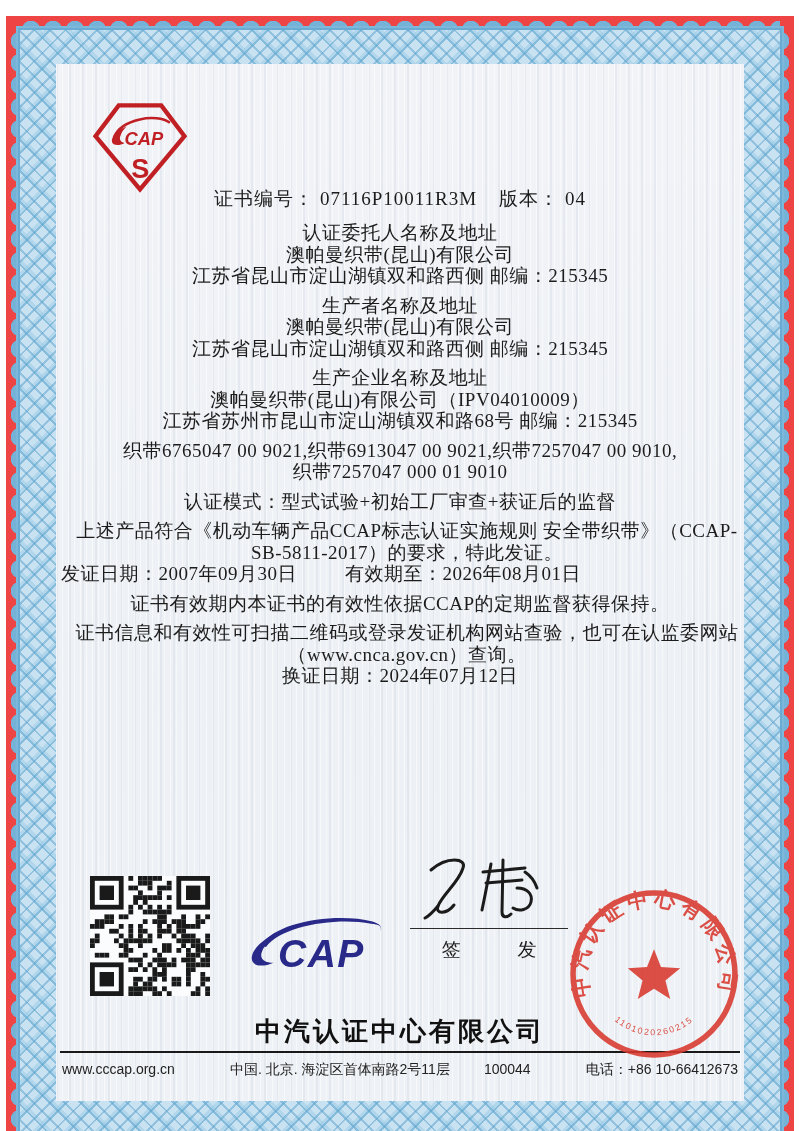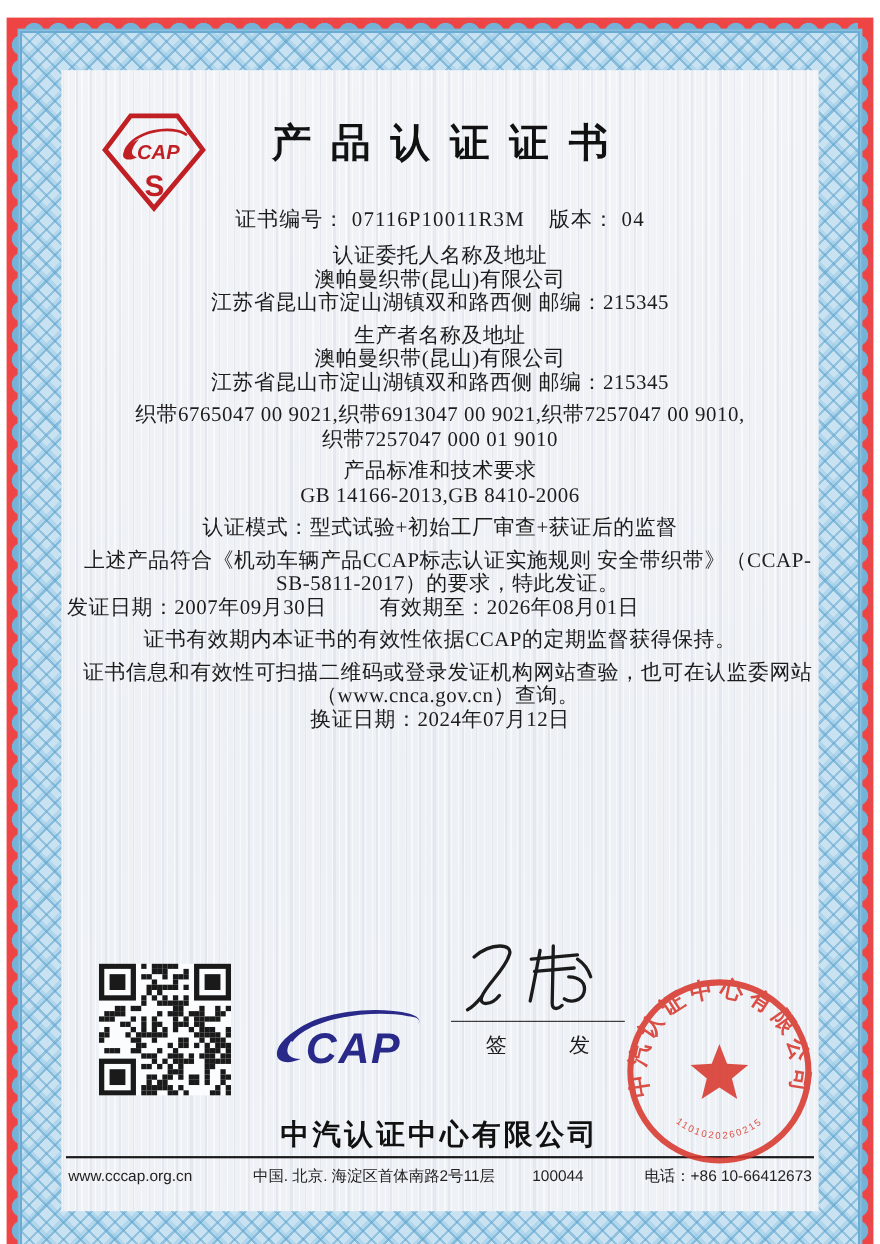--- a/index.html
+++ b/index.html
@@ -95,43 +95,43 @@
   <div class="paper"></div>
 
   <svg class="logo-top" viewBox="0 0 120 120">
     <polygon points="38,20 82,20 106,52 60,107 14,52" fill="none" stroke="#c01f24" stroke-width="4.5" stroke-linejoin="miter"></polygon>
     <path d="M33 53 C41 34 77 28 91 38" fill="none" stroke="#c01f24" stroke-width="2.6"></path>
     <path d="M46 42 C36 46 30 53 31 58 C32 62 39 62 44 59 C40 58 38 55 40 51 C41 48 43 45 46 42 Z" fill="#c01f24"></path>
     <text x="44" y="61" font-size="19" font-style="italic" font-weight="bold" fill="#c01f24" font-family="Liberation Sans, DejaVu Sans, sans-serif">CAP</text>
     <text x="51" y="95" font-size="28" font-weight="bold" fill="#c01f24" font-family="Liberation Sans, DejaVu Sans, sans-serif">S</text>
   </svg>
 
-  <h1 class="title">产品认证证书</h1>
 
   <div class="cert-row">
     <span>证书编号：</span><span class="v">07116P10011R3M</span><span class="ver">版本：</span><span class="v">04</span>
   </div>
 
   <div class="flow">
     <div class="blk">
       <div>认证委托人名称及地址</div>
       <div>澳帕曼织带(昆山)有限公司</div>
       <div>江苏省昆山市淀山湖镇双和路西侧 邮编：215345</div>
     </div>
     <div class="blk">
       <div>生产者名称及地址</div>
       <div>澳帕曼织带(昆山)有限公司</div>
       <div>江苏省昆山市淀山湖镇双和路西侧 邮编：215345</div>
     </div>
     <div class="blk">
+      <div>生产企业名称及地址</div>
+      <div>澳帕曼织带(昆山)有限公司（IPV04010009）</div>
+      <div>江苏省苏州市昆山市淀山湖镇双和路68号 邮编：215345</div>
+    </div>
+    <div class="blk">
       <div class="models">织带6765047 00 9021,织带6913047 00 9021,织带7257047 00 9010,织带7257047 000 01 9010</div>
-    </div>
-    <div class="blk">
-      <div>产品标准和技术要求</div>
-      <div>GB 14166-2013,GB 8410-2006</div>
     </div>
     <div class="blk">认证模式：型式试验+初始工厂审查+获证后的监督</div>
     <div class="blk para">上述产品符合《机动车辆产品CCAP标志认证实施规则 安全带织带》（CCAP-SB-5811-2017）的要求，特此发证。</div>
     <div class="blk dates">
       <span><span>发证日期：</span><span>2007年09月30日</span></span>
       <span><span>有效期至：</span><span>2026年08月01日</span></span>
     </div>
     <div class="blk">证书有效期内本证书的有效性依据CCAP的定期监督获得保持。</div>
     <div class="blk para">证书信息和有效性可扫描二维码或登录发证机构网站查验，也可在认监委网站（www.cnca.gov.cn）查询。</div>
     <div class="blk">

